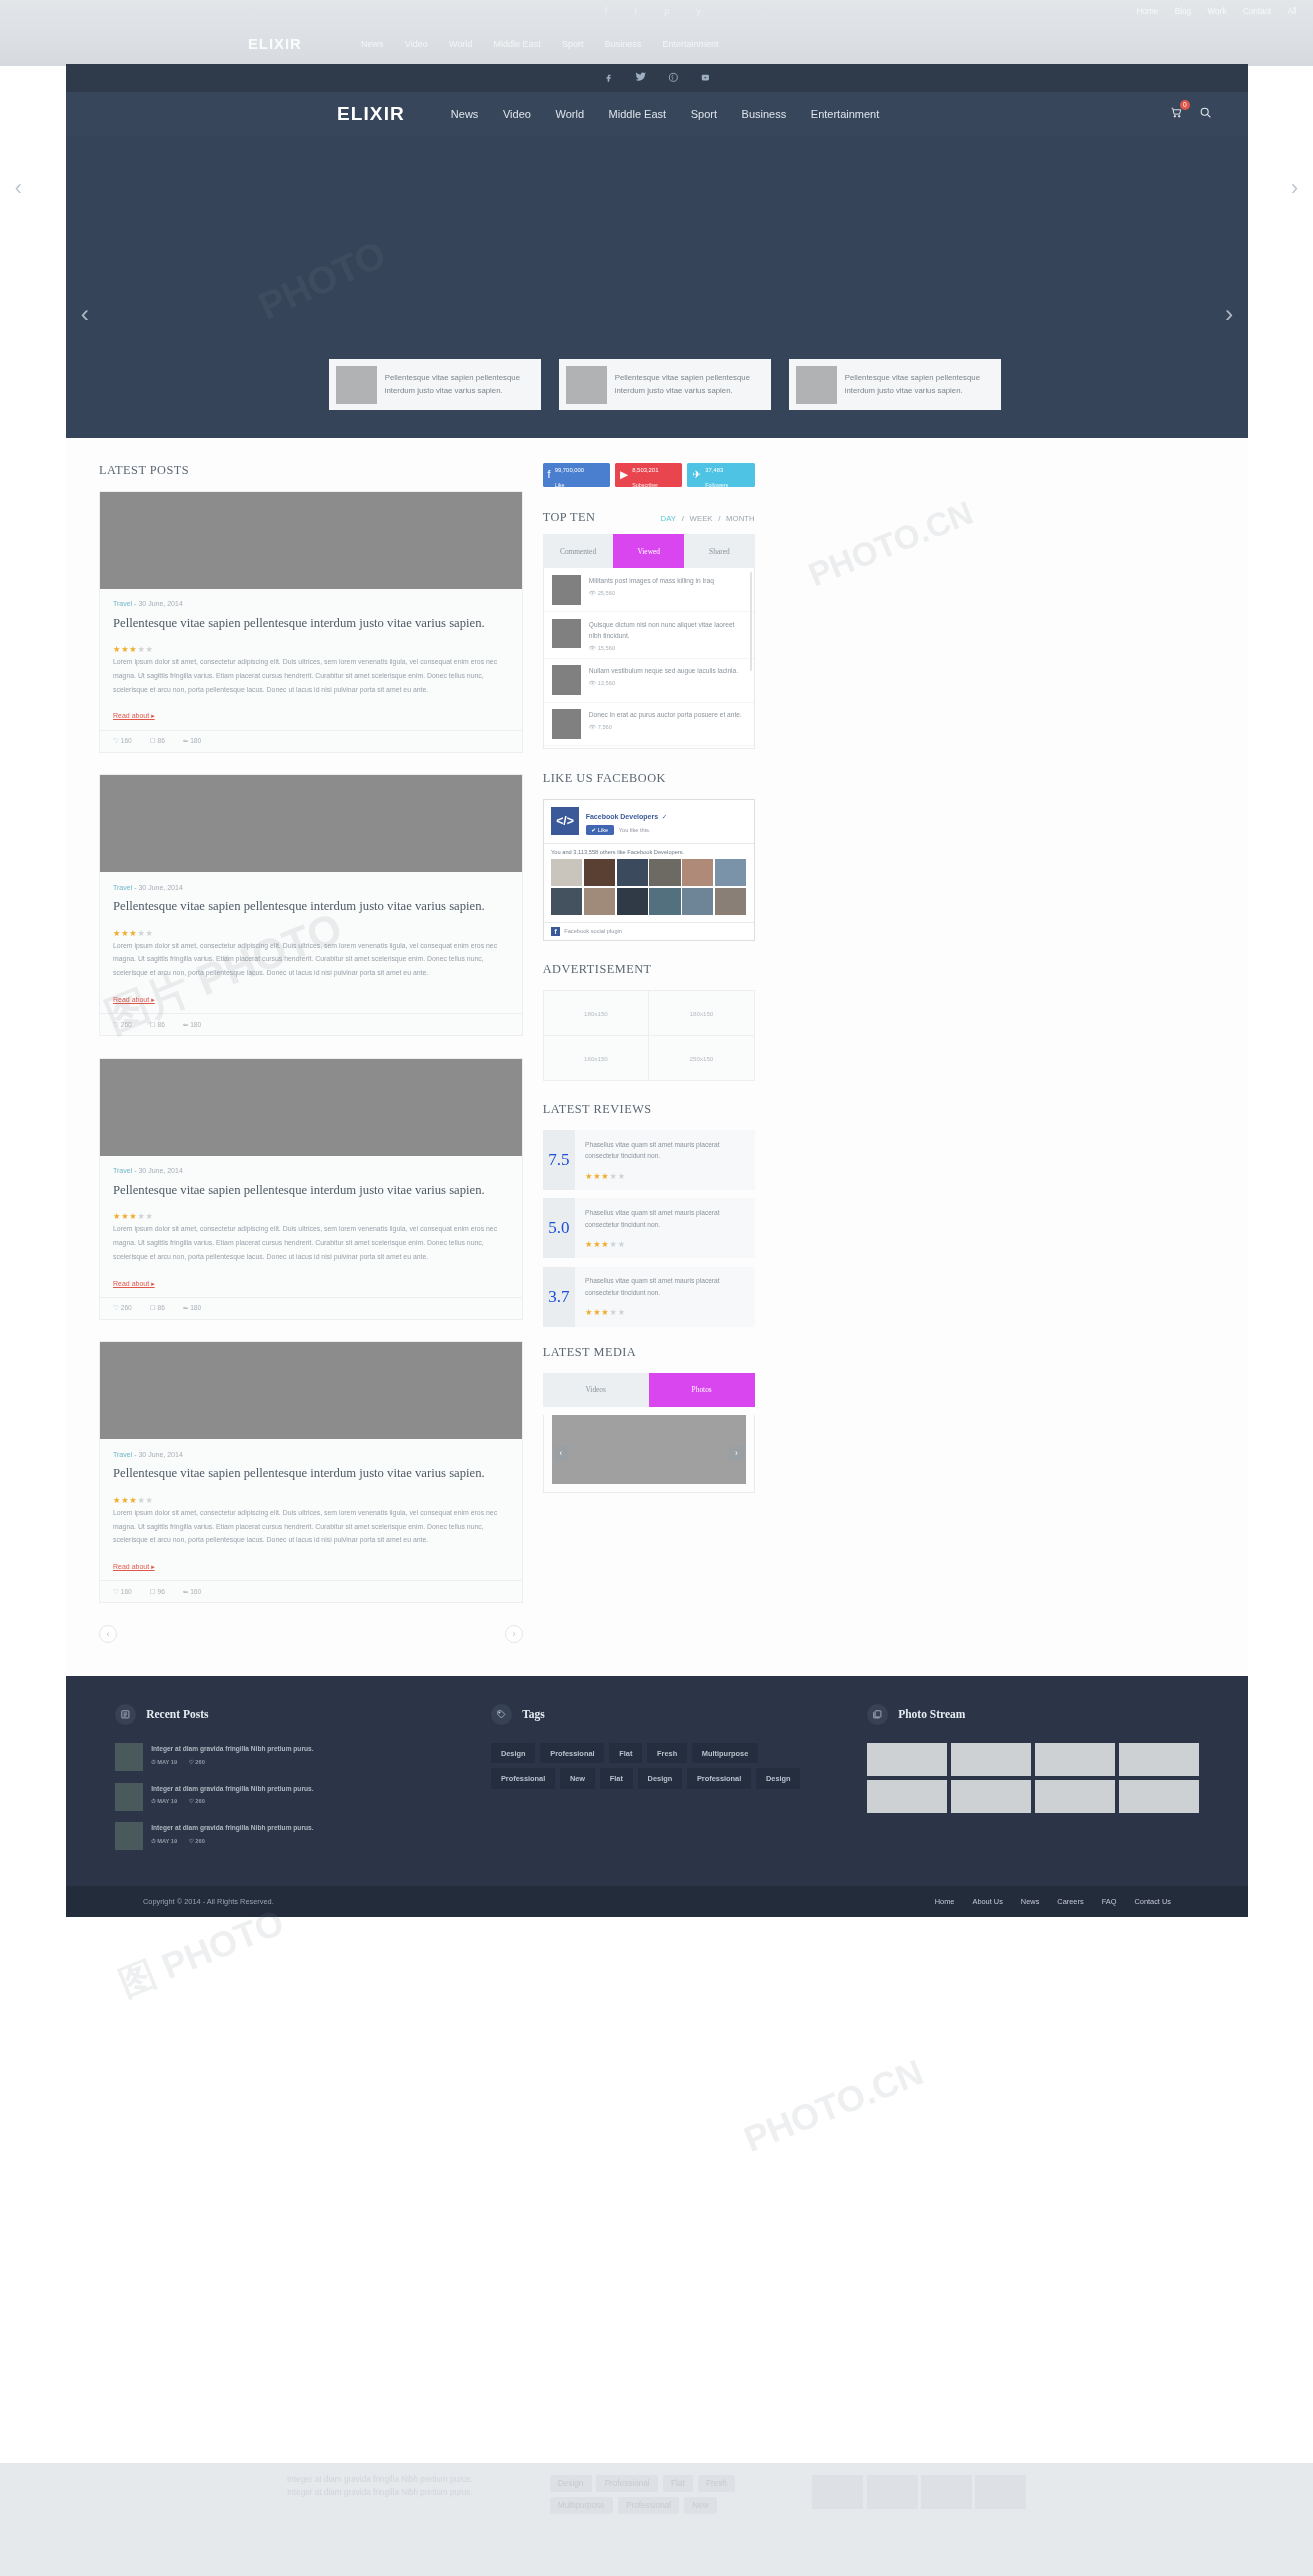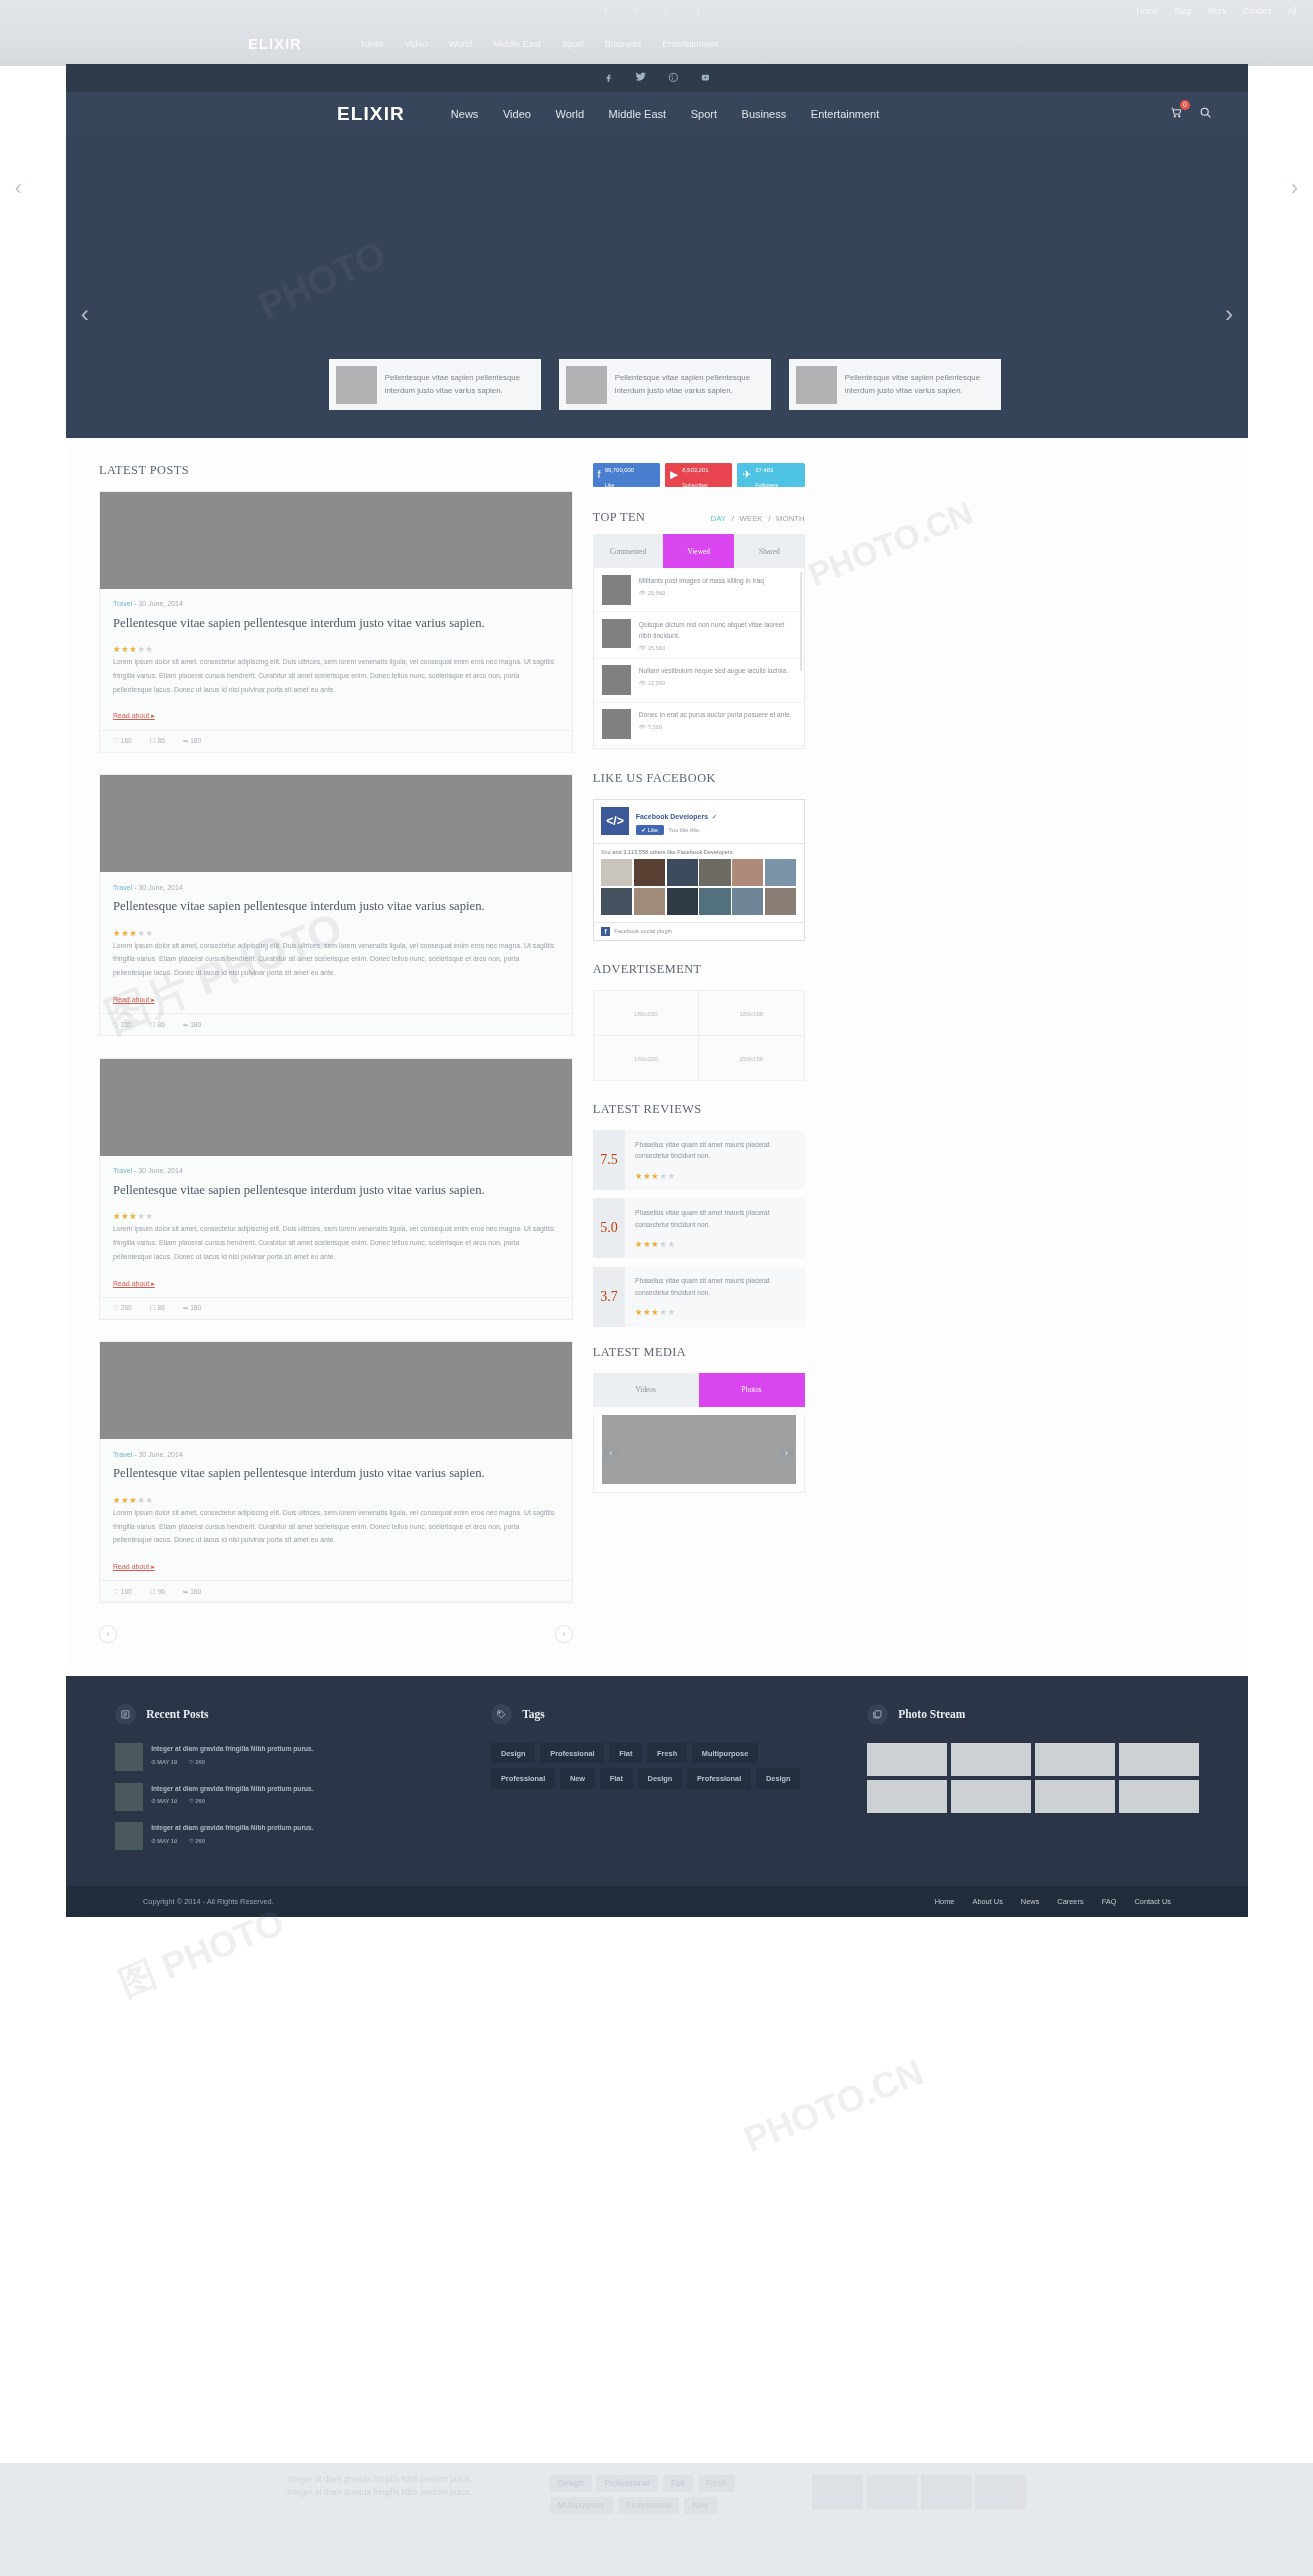--- a/index.html
+++ b/index.html
@@ -129,21 +129,21 @@
     width: 212px; height: 51px; background: #f4f6f7; display: flex;
     align-items: center; padding: 6.6px; gap: 8.2px; cursor: pointer;
   }
   .hthumb .ht-img { width: 41px; height: 38px; background: #b0b2b4; flex: none; }
   .hthumb .ht-txt { font-size: 7.8px; color: #7d858d; line-height: 1.55; }
 
   
   .content {
     display: flex; gap: 19.7px; padding: 24.6px 33px 33px 33px; background: #fdfdfd;
   }
-  .col-main { width: 474px; }
+  .col-main { width: 424px; }
   .col-side { width: 212px; }
 
   .sec-title {
     font-family: "Liberation Serif", serif; font-size: 12.3px; color: #5a6673;
     letter-spacing: 0.5px; margin-bottom: 13px; font-weight: normal;
   }
   .sec-title-row {
     display: flex; align-items: baseline; justify-content: space-between;
     margin-bottom: 9.9px;
   }
@@ -248,21 +248,21 @@
     justify-content: center; font-size: 6.2px; color: #b6bcc2;
   }
   .ad-row + .ad-row { border-top: 0.8px solid #eceeef; }
   .ad-cell + .ad-cell { border-left: 0.8px solid #eceeef; }
 
   
   .rev { display: flex; background: #f6f8f9; margin-bottom: 8.2px; }
   .rev-score {
     width: 43px; background: #e9edef; display: flex; align-items: center;
     justify-content: center; font-family: "Liberation Serif", serif;
-    font-size: 14px; color: #c2410c;
+    font-size: 17px; color: #1d4ed8;
   }
   .rev-body { padding: 8.2px 9.9px; }
   .rev-txt { font-size: 6.6px; color: #8b949c; line-height: 1.8; margin-bottom: 4.9px; }
 
   
   .media-box { border: 0.8px solid #e9ecee; border-top: none; position: relative; }
   .media-img { height: 69px; background: #a0a0a0; margin: 8.2px; }
   .media-arrow {
     position: absolute; top: 50%; transform: translateY(-50%);
     width: 14.8px; height: 14.8px; background: #9a9fa3; color: #fff;

